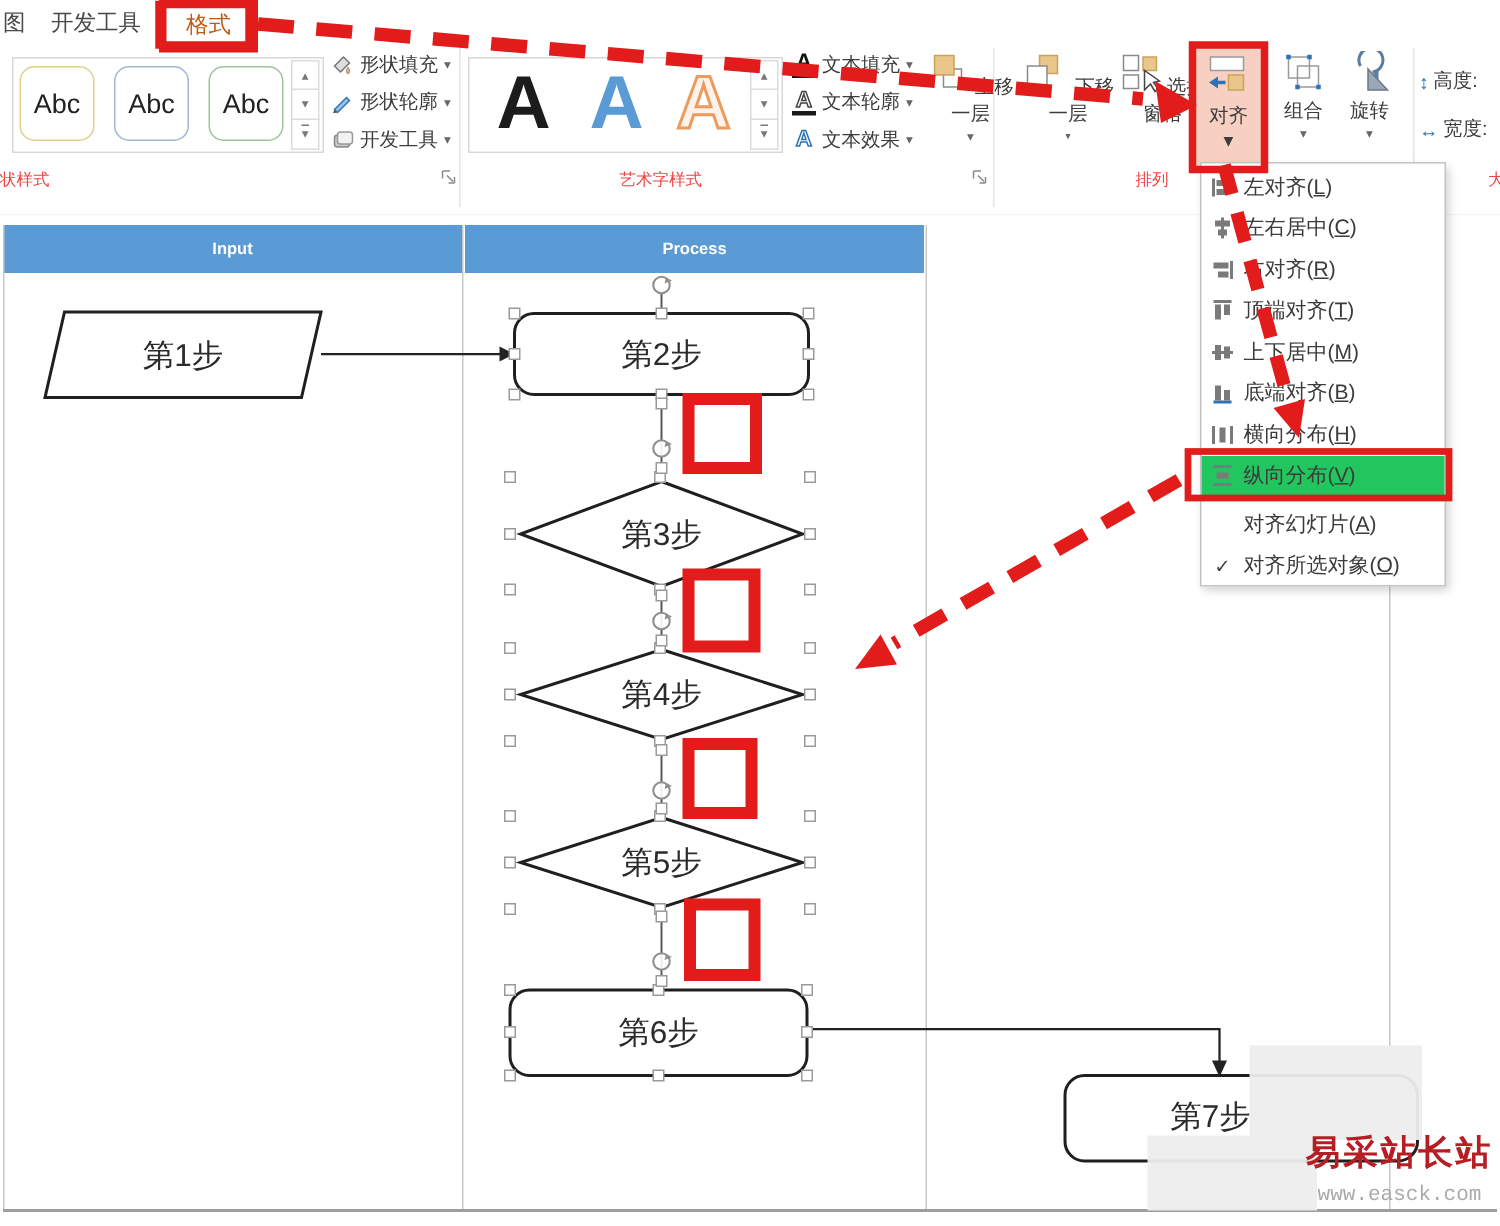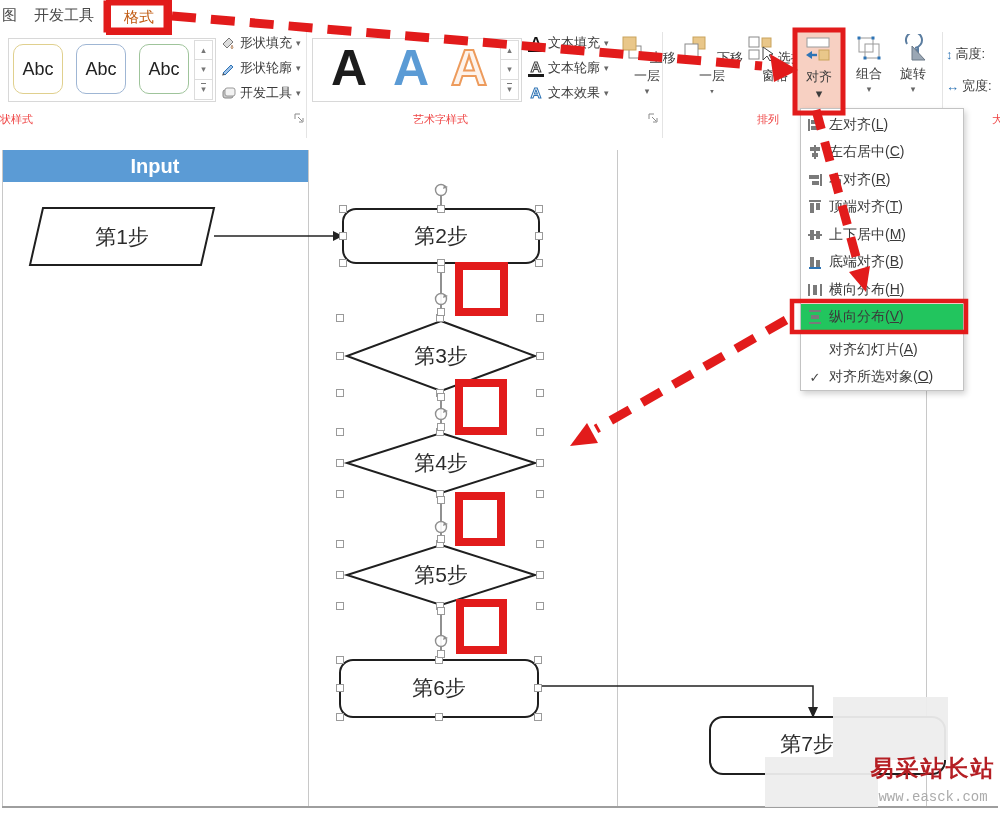--- a/index.html
+++ b/index.html
@@ -34,21 +34,21 @@
   .ticon.fill{color:#111;border-bottom:3px solid #111;}
   .ticon.outl{color:#fff;-webkit-text-stroke:1px #444;border-bottom:3px solid #1a1a1a;}
   .ticon.eff{color:#fff;-webkit-text-stroke:1px #2e74b5;}
   .sizelbl{position:absolute;font-size:13px;color:#3c3c3c;display:flex;align-items:center;gap:3px;}
   .sizelbl .ai{color:#2e74b5;font-size:13px;}
   .alignbtn{position:absolute;left:796px;top:31px;width:46px;height:81px;background:#f7d0c2;text-align:center;
             font-size:13px;color:#3c3c3c;}
   
   #slide{position:absolute;left:0;top:143px;width:1000px;height:674px;background:#fff;}
   .lanehead{position:absolute;top:7px;height:32px;background:#5b9bd5;color:#fff;font-weight:bold;
-            font-size:20px;display:flex;align-items:center;justify-content:center;}
+            font-size:11px;display:flex;align-items:center;justify-content:center;}
   .laneline{position:absolute;width:1px;background:#c8c8c8;top:7px;height:656px;}
   #slidebottom{position:absolute;left:2px;top:663px;width:996px;height:2px;background:#9e9e9e;}
   svg text.st{font-size:21px;fill:#2b2b2b;text-anchor:middle;font-family:"Liberation Sans",sans-serif;}
   .shape{fill:#fff;stroke:#1f1f1f;stroke-width:2;}
   .conn{stroke:#555;stroke-width:1.3;fill:none;}
   .conn2{stroke:#222;stroke-width:1.5;fill:none;}
   rect.hd{width:7px;height:7px;fill:#fff;stroke:#9a9a9a;stroke-width:1;}
   .rotc{fill:rgba(255,255,255,.9);stroke:#8f8f8f;stroke-width:1.4;}
   .rota{fill:#8f8f8f;}
   .blur{position:absolute;background:#ededed;opacity:.95;}
@@ -223,20 +223,23 @@
     <div class="sizelbl" style="left:946px;top:77px;">
       <span class="ai">↔</span>
       <span>宽度:</span>
     </div>
     <span class="grplabel" style="left:992px;">大</span>
   </div>
 
   <div id="slide">
     <div class="lanehead" style="left:2px;width:306px;">
         <span>Input</span>
+      </div>
+    <div class="lanehead" style="left:310px;width:306px;">
+        <span>Process</span>
       </div>
     <div class="laneline" style="left:2px;"></div>
     <div class="laneline" style="left:308px;"></div>
     <div class="laneline" style="left:617px;"></div>
     <div class="laneline" style="left:926px;"></div>
     <div id="slidebottom"></div>
   </div>
 
   <svg class="abs" style="left:0;top:0;" width="1000" height="817" viewBox="0 0 1000 817">
 

